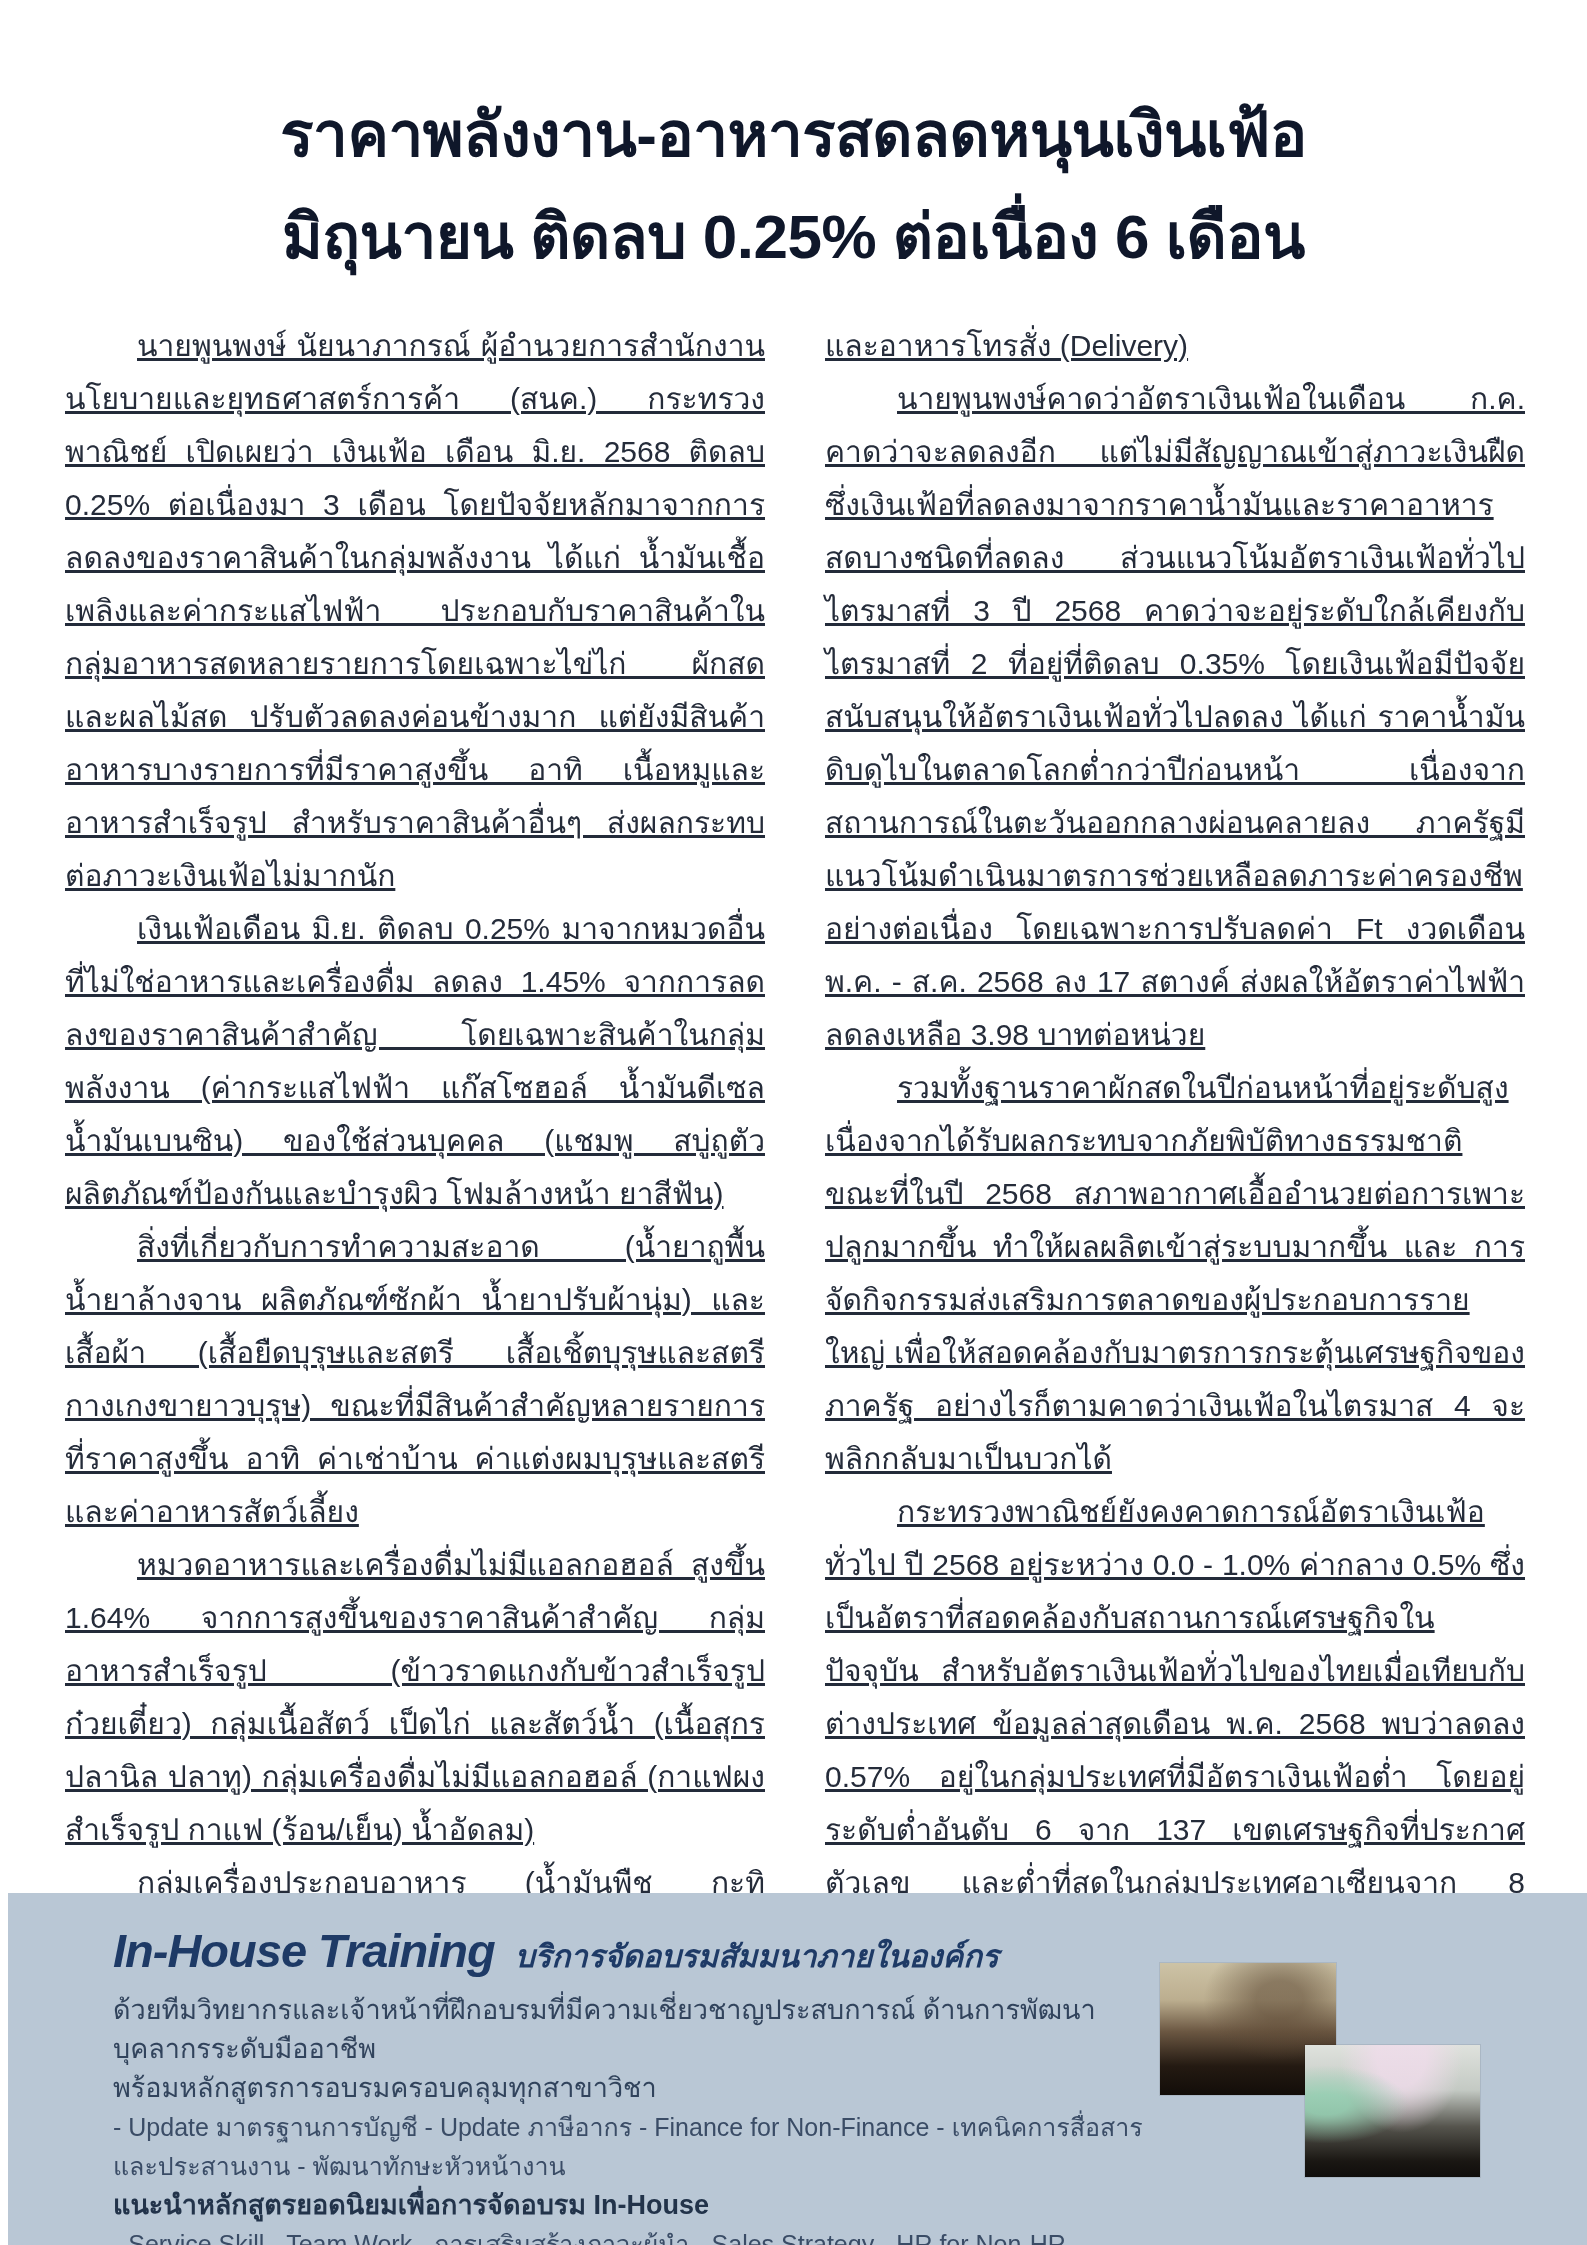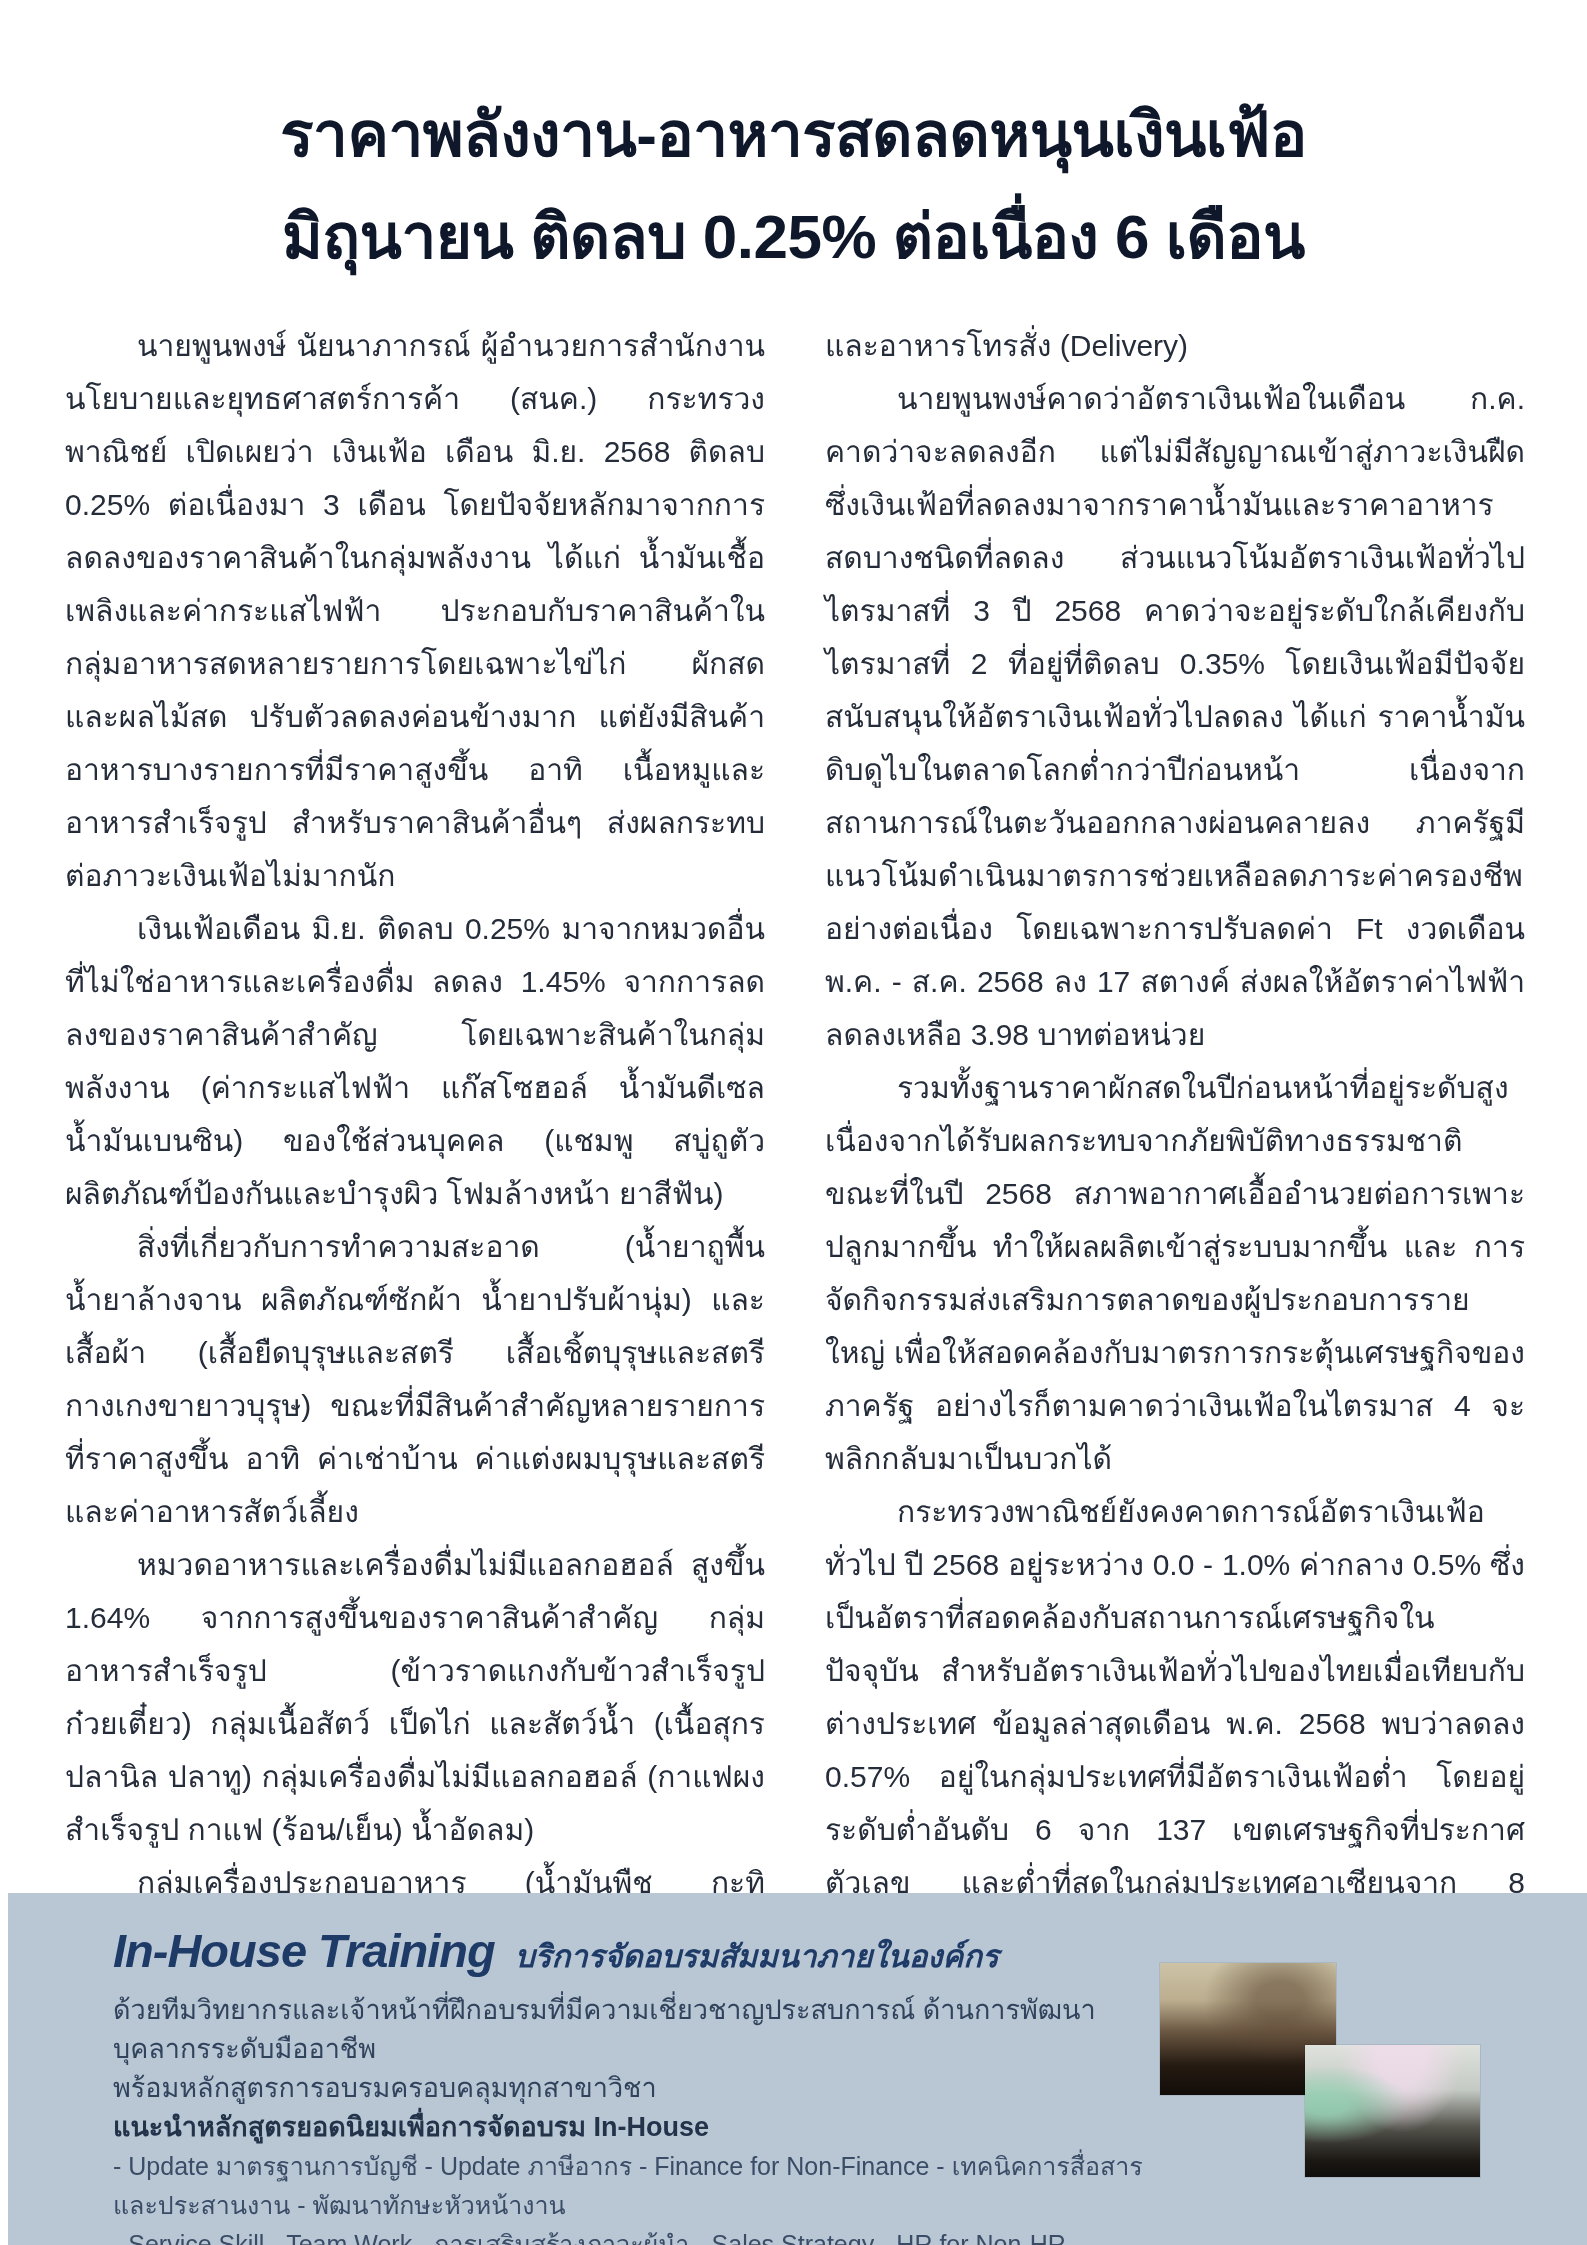--- a/index.html
+++ b/index.html
@@ -18,20 +18,21 @@
     color:#0f172a;
     font-weight:bold;
     font-size:62px;
     line-height:1.65;
     letter-spacing:-0.5px;
   }
   .columns {
     display:flex;
     gap:60px;
     padding:30px 62px 0 65px;
+    text-decoration:underline;
   }
   .col {
     flex:1;
     font-size:30px;
     line-height:53px;
     text-align:justify;
     color:#252c3a;
   }
   .para { text-indent:72px; }
   .para.no-indent { text-indent:0; }
@@ -119,21 +120,21 @@
 
   </div>
 
   <div class="footer">
     <div class="footer-head">
       <span class="f-en">In-House Training</span>
       <span class="f-th">บริการจัดอบรมสัมมนาภายในองค์กร</span>
     </div>
     <div class="f-line">ด้วยทีมวิทยากรและเจ้าหน้าที่ฝึกอบรมที่มีความเชี่ยวชาญประสบการณ์ ด้านการพัฒนาบุคลากรระดับมืออาชีพ</div>
     <div class="f-line">พร้อมหลักสูตรการอบรมครอบคลุมทุกสาขาวิชา</div>
+    <div class="f-line f-small">- Update มาตรฐานการบัญชี - Update ภาษีอากร - Finance for Non-Finance - เทคนิคการสื่อสารและประสานงาน - พัฒนาทักษะหัวหน้างาน</div>
     <div class="f-line f-bold">แนะนำหลักสูตรยอดนิยมเพื่อการจัดอบรม In-House</div>
-    <div class="f-line f-small">- Update มาตรฐานการบัญชี - Update ภาษีอากร - Finance for Non-Finance - เทคนิคการสื่อสารและประสานงาน - พัฒนาทักษะหัวหน้างาน</div>
     <div class="f-line f-small">- Service Skill - Team Work - การเสริมสร้างภาวะผู้นำ - Sales Strategy - HR for Non-HR - กฎหมายแรงงาน - ฯลฯ</div>
 
     <div class="photo photo-1"></div>
     <div class="photo photo-2"></div>
   </div>
 
 </div>
 
 </body></html>

